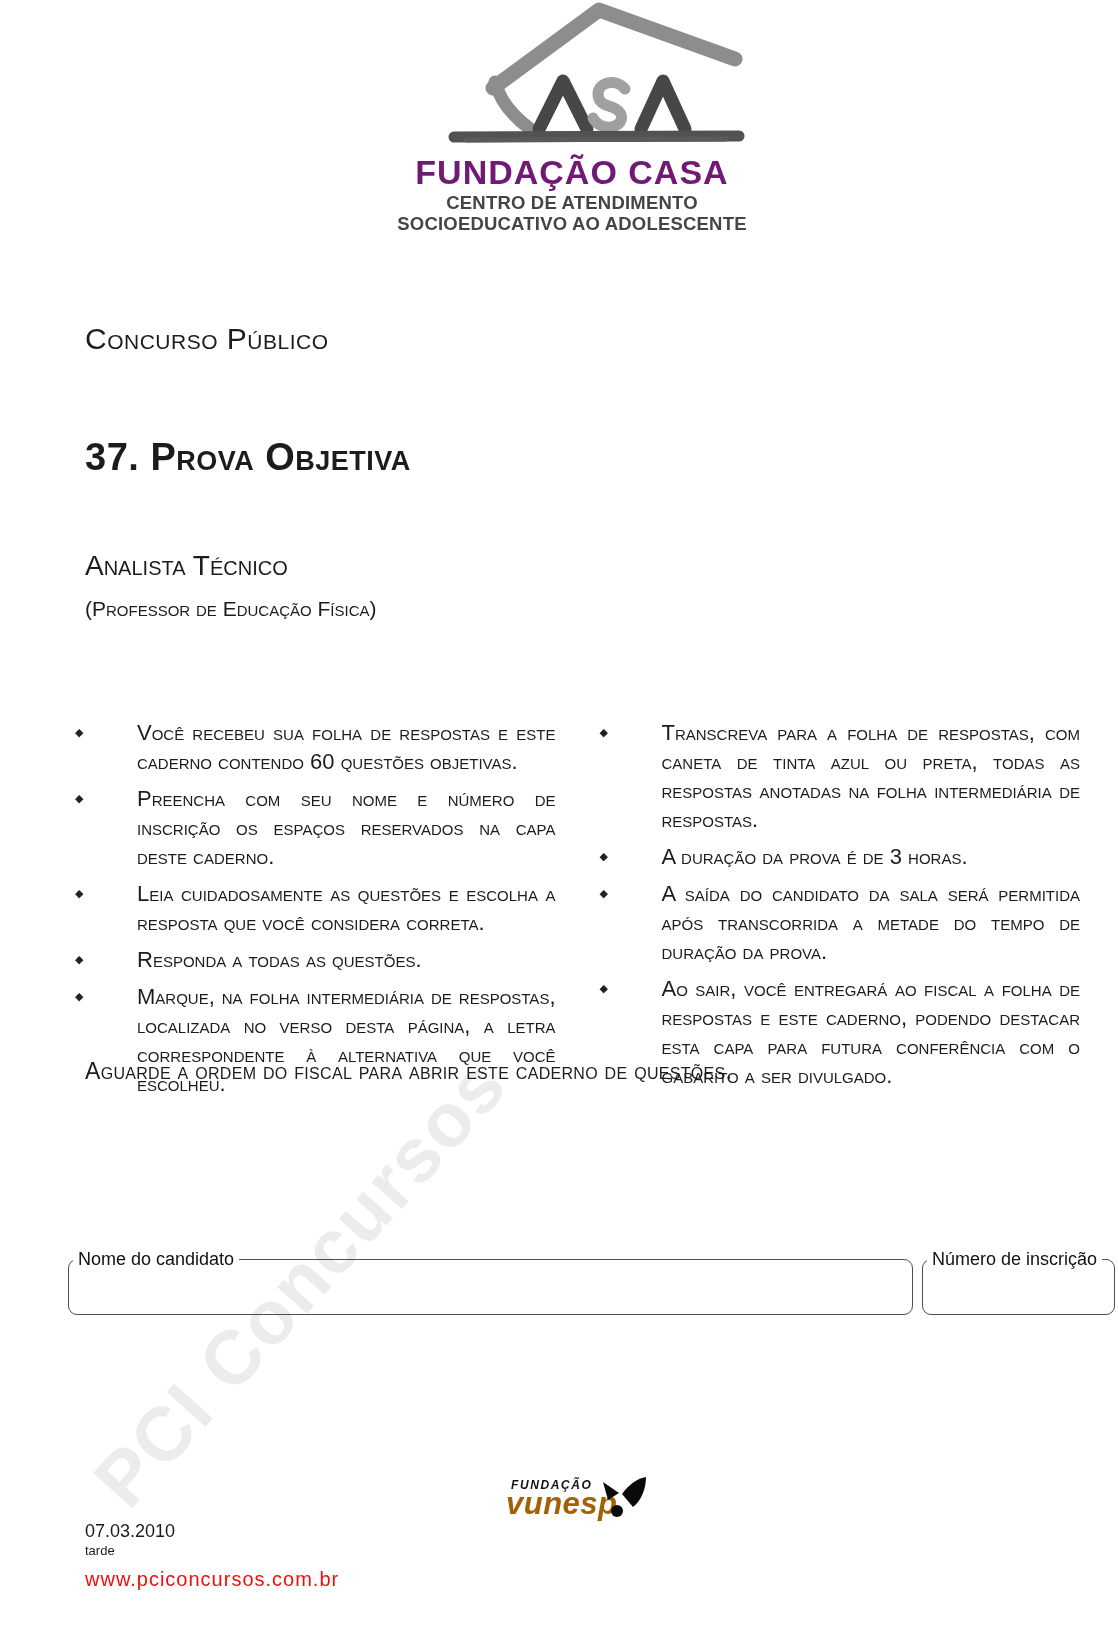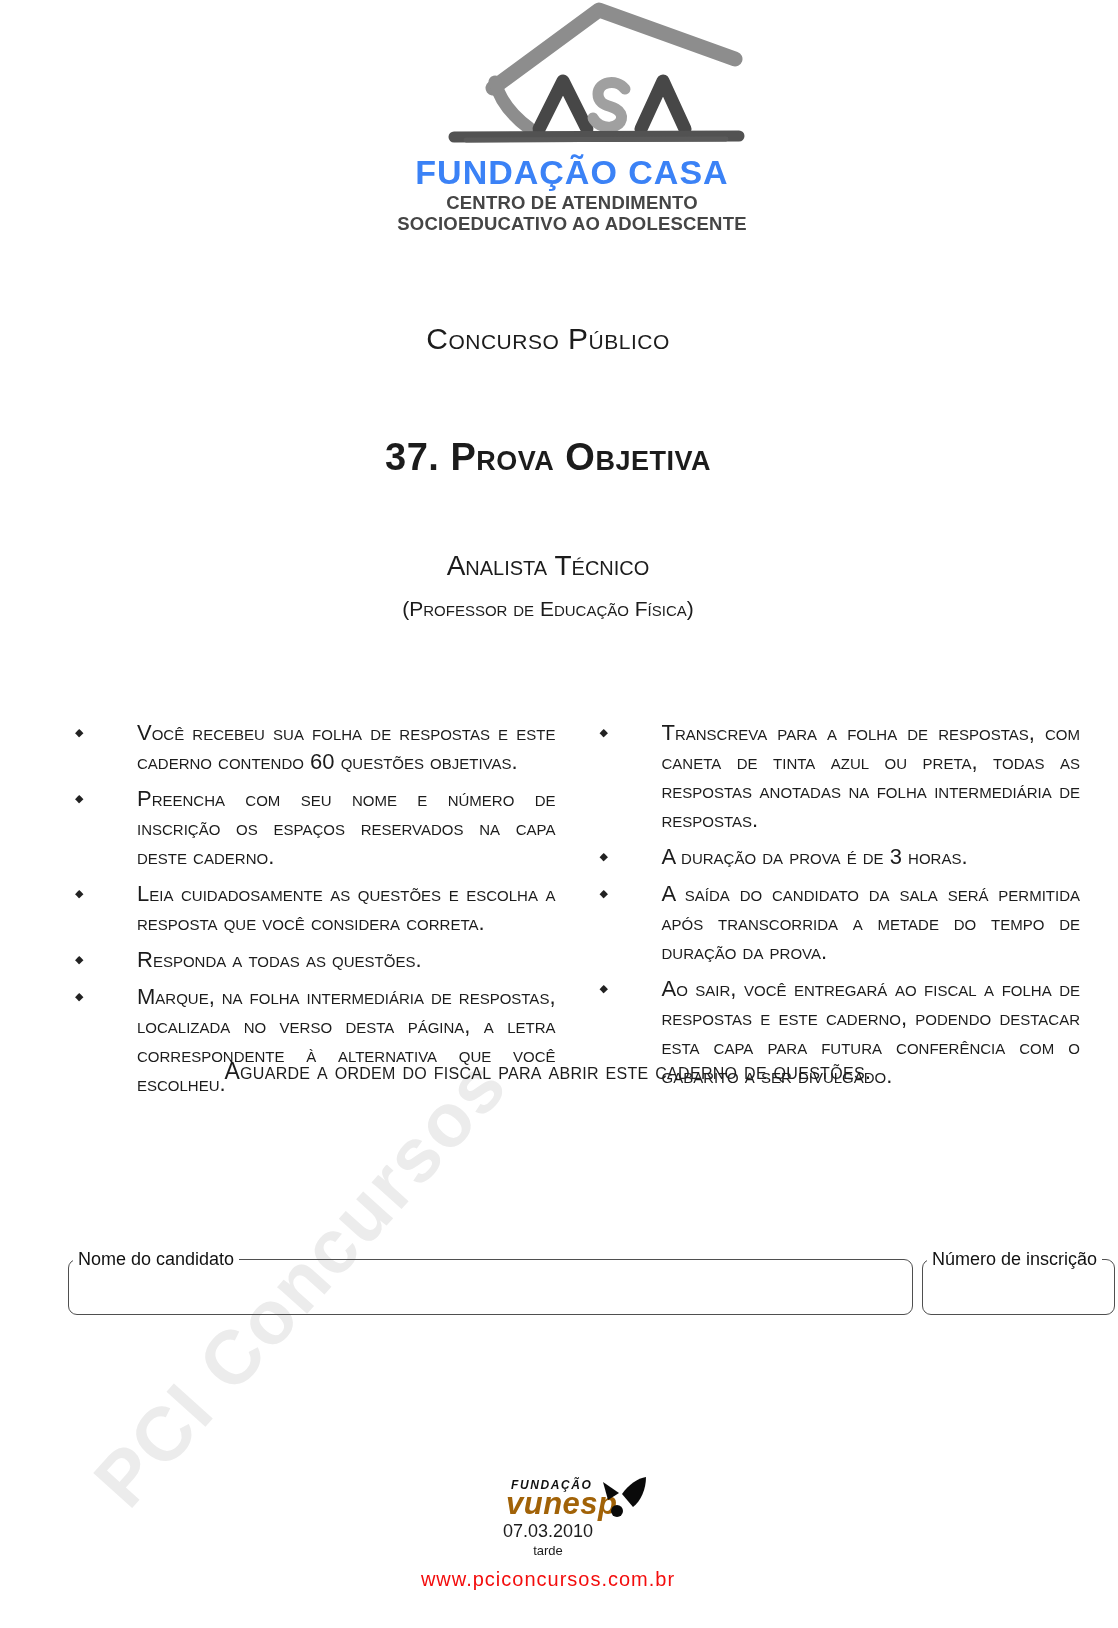--- a/index.html
+++ b/index.html
@@ -11,25 +11,25 @@
   
   .watermark{
     left:300px;top:1282px;
     transform:translate(-50%,-50%) rotate(-48deg);
     font-size:76px;font-weight:bold;color:#ececec;
     white-space:nowrap;z-index:0;letter-spacing:2px;
   }
   .layer{position:absolute;inset:0;z-index:1;}
   
   .logo-block{left:396px;top:2px;width:352px;text-align:center;}
-  .logo-org{font-size:34px;font-weight:bold;color:#3b82f6;letter-spacing:1px;margin-top:2px;}
+  .logo-org{font-size:34px;font-weight:bold;color:#701a75;letter-spacing:1px;margin-top:2px;}
   .logo-sub{font-size:18.5px;font-weight:bold;color:#454545;line-height:21px;letter-spacing:.2px;white-space:nowrap;}
   
   .sc{font-variant:small-caps;}
-  .center{left:0;width:1064px;text-align:center;padding-left:32px;box-sizing:border-box;}
+  .center{left:0;width:1064px;padding-left:85px;box-sizing:border-box;}
   .h-exam{top:322px;font-size:30px;letter-spacing:.5px;}
   .h-booklet{top:436px;font-size:38px;font-weight:bold;letter-spacing:.5px;}
   .h-role{top:550px;font-size:28px;}
   .h-role-detail{top:597px;font-size:21px;}
   .notice{top:1058px;font-size:23px;letter-spacing:.3px;}
   
   .instructions{top:718px;left:75px;width:1005px;display:flex;gap:44px;}
   .col{flex:1;}
   ul.ilist{list-style:none;margin:0;padding:0;}
   ul.ilist li{display:flex;margin-bottom:8px;}

